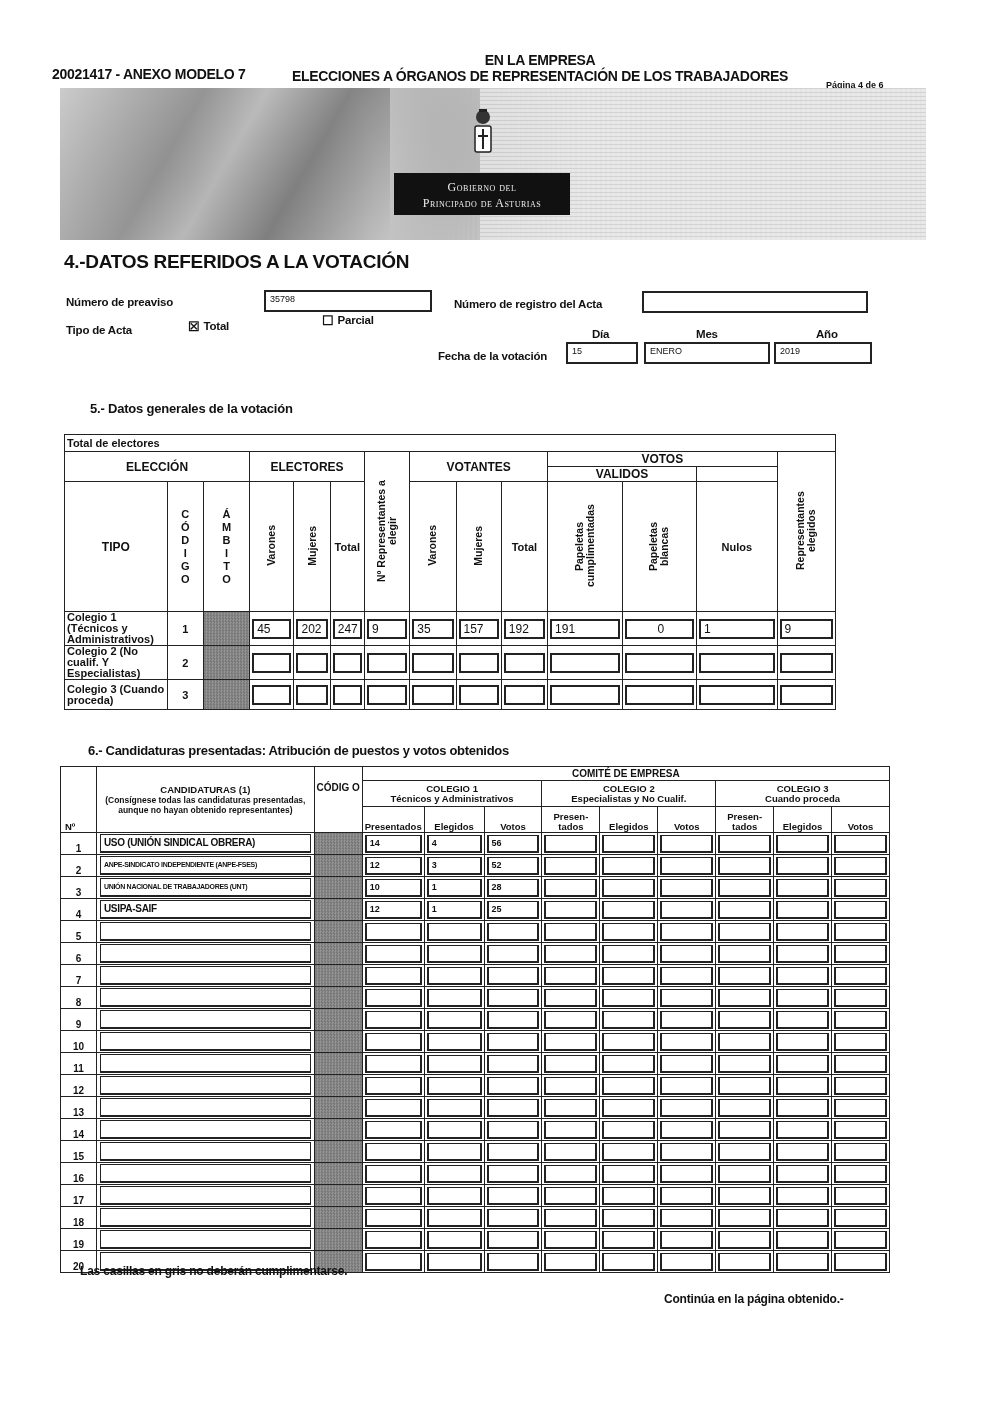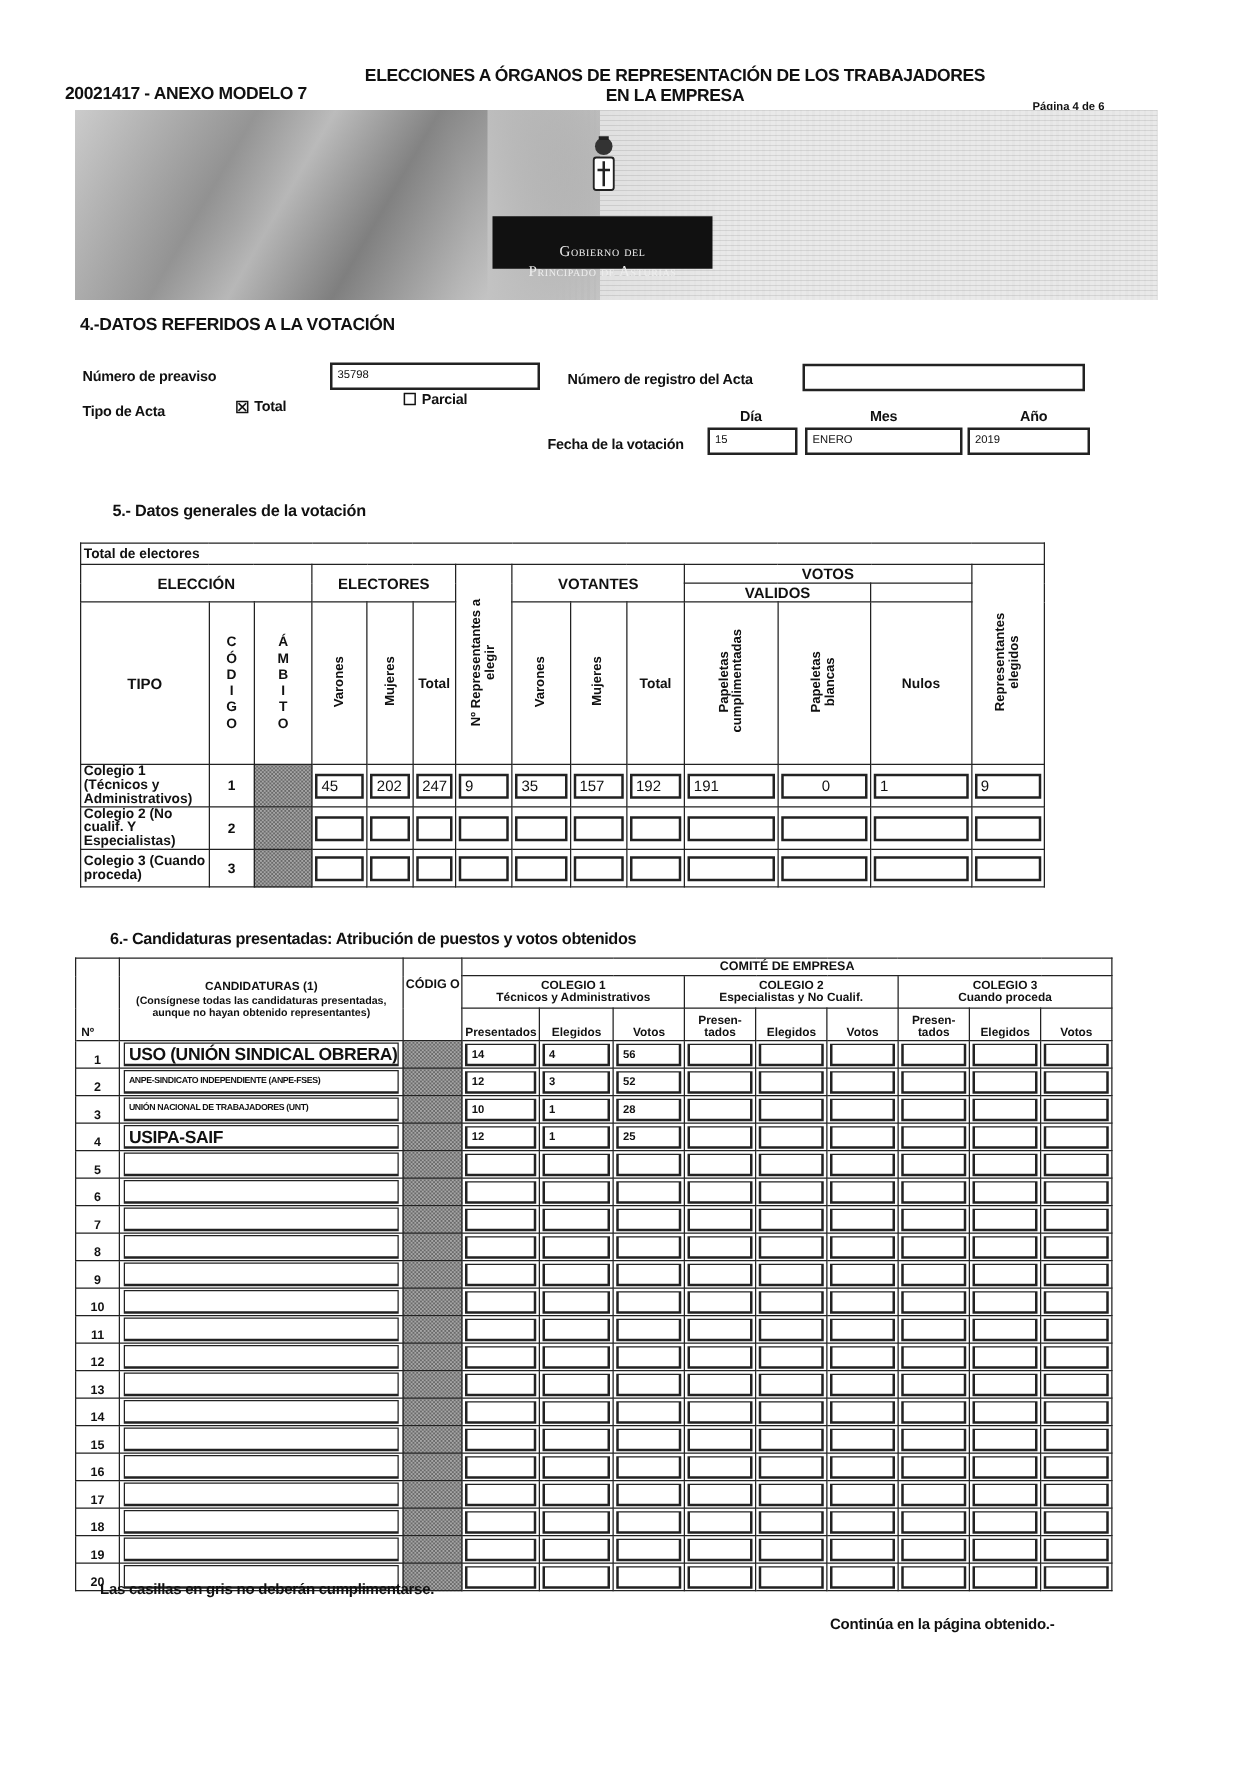--- a/index.html
+++ b/index.html
@@ -14,51 +14,51 @@
       radial-gradient(circle at 15% 60%, #9a9a9a 0, #c8c8c8 25%, transparent 45%),
       radial-gradient(circle at 35% 40%, #7a7a7a 0, #b0b0b0 20%, transparent 40%),
       repeating-linear-gradient(90deg,#d8d8d8 0 2px,#efefef 2px 5px),
       #e4e4e4;}
   .banner .leftpic{position:absolute;left:0;top:0;width:330px;height:152px;
     background:linear-gradient(120deg,#cfcfcf 0%,#8c8c8c 35%,#bdbdbd 50%,#6e6e6e 70%,#c4c4c4 100%);opacity:.75;}
   .banner .circuit{position:absolute;left:420px;top:0;width:446px;height:152px;
     background:repeating-linear-gradient(0deg,#e8e8e8 0 3px,#cfcfcf 3px 4px),#ddd;opacity:.85;}
   .crest{position:absolute;left:412px;top:20px;width:22px;height:52px;}
   .gov-box{position:absolute;left:334px;top:85px;width:176px;height:42px;background:#111;color:#eee;
-    font-family:"Liberation Serif",serif;font-size:12px;text-align:center;line-height:16px;padding-top:20px;box-sizing:border-box;letter-spacing:0.5px;}
-  .sec4{left:64px;top:251px;font-size:14px;font-weight:bold;letter-spacing:-0.3px;}
+    font-family:"Liberation Serif",serif;font-size:12px;text-align:center;line-height:16px;padding-top:6px;box-sizing:border-box;letter-spacing:0.5px;}
+  .sec4{left:64px;top:251px;font-size:19px;font-weight:bold;letter-spacing:-0.3px;}
   .lbl{font-size:11.5px;font-weight:bold;letter-spacing:-0.2px;}
   .field{position:absolute;border:2px solid #222;border-right-width:2px;box-sizing:border-box;background:#fff;font-size:9px;padding:2px 4px;}
   .cb{display:inline-block;width:10px;height:10px;border:1px solid #222;font-size:9px;line-height:10px;text-align:center;vertical-align:-1px;margin-right:4px;}
   .sec5{left:78px;top:401px;font-size:13px;font-weight:bold;letter-spacing:-0.2px;margin-left:12px;}
   table{border-collapse:collapse;}
   .t5{position:absolute;left:64px;top:434px;width:772px;}
   .t5 td{border:1px solid #222;padding:0;font-size:11px;text-align:center;vertical-align:middle;}
   .vert{writing-mode:vertical-rl;transform:rotate(180deg);font-weight:bold;font-size:10.5px;line-height:11px;}
   .stack{font-weight:bold;font-size:11px;line-height:13px;}
   .grey{background:repeating-conic-gradient(#6a6a6a 0 25%,#a6a6a6 0 50%) 0 0/3px 3px;}
   .inbox{display:block;margin:2px 2px;border:2px solid #222;height:20px;box-sizing:border-box;text-align:left;padding-left:3px;font-size:12px;line-height:16px;}
   .rowlbl{font-size:10px;font-weight:bold;text-align:left !important;line-height:11px;padding-left:2px !important;}
   .sec6{left:88px;top:743px;font-size:13px;font-weight:bold;letter-spacing:-0.3px;}
   .t6{position:absolute;left:60px;top:766px;width:830px;}
   .t6 td{border:1px solid #222;padding:0;font-size:9px;text-align:center;vertical-align:middle;height:20px;}
   .t6 .hd{font-weight:bold;font-size:9.5px;line-height:10px;}
   .t6 .num{font-weight:bold;font-size:10px;vertical-align:bottom;}
   .cellbox{display:block;margin:1px 2px;border:2px solid #222;border-top-width:1px;height:18px;box-sizing:border-box;text-align:left;padding-left:3px;font-size:9px;line-height:15px;font-weight:bold;}
-  .candbox{display:block;margin:1px 3px;border:1px solid #222;border-bottom:2px solid #222;height:19px;box-sizing:border-box;text-align:left;padding-left:3px;font-size:14px;line-height:16px;font-weight:bold;letter-spacing:-0.3px;white-space:nowrap;overflow:hidden;}
+  .candbox{display:block;margin:1px 3px;border:1px solid #222;border-bottom:2px solid #222;height:19px;box-sizing:border-box;text-align:left;padding-left:3px;font-size:10px;line-height:16px;font-weight:bold;letter-spacing:-0.3px;white-space:nowrap;overflow:hidden;}
   .note{left:80px;top:1264px;font-size:12px;font-weight:bold;letter-spacing:-0.2px;}
   .cont{left:664px;top:1292px;font-size:12px;font-weight:bold;letter-spacing:-0.2px;}
 </style>
 </head>
 <body>
 
 <div class="abs hdr-left">20021417 - ANEXO MODELO 7</div>
 <div class="abs hdr-center">
+  <div>EN LA EMPRESA</div>
   <div>ELECCIONES A ÓRGANOS DE REPRESENTACIÓN DE LOS TRABAJADORES</div>
-  <div>EN LA EMPRESA</div>
 </div>
 <div class="abs hdr-page">Página 4 de 6</div>
 
 <div class="abs banner">
   <div class="leftpic"></div>
   <div class="circuit"></div>
   <svg class="crest" viewBox="0 0 22 52">
     <circle cx="11" cy="9" r="7" fill="#333"></circle>
     <rect x="7" y="1" width="8" height="3" fill="#222"></rect>
     <rect x="3" y="18" width="16" height="26" rx="2" fill="#fff" stroke="#222" stroke-width="1.5"></rect>

